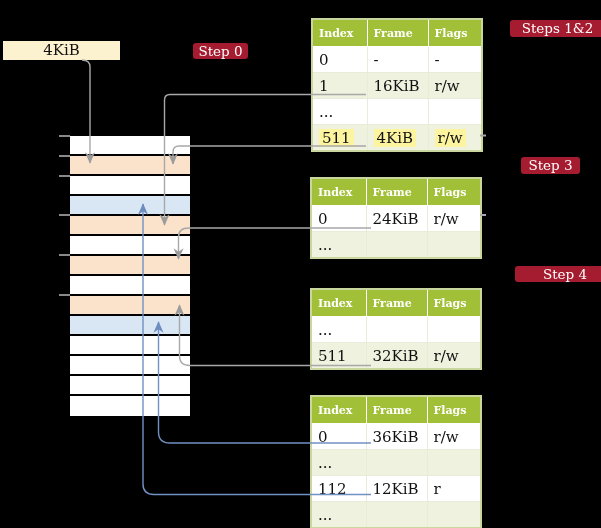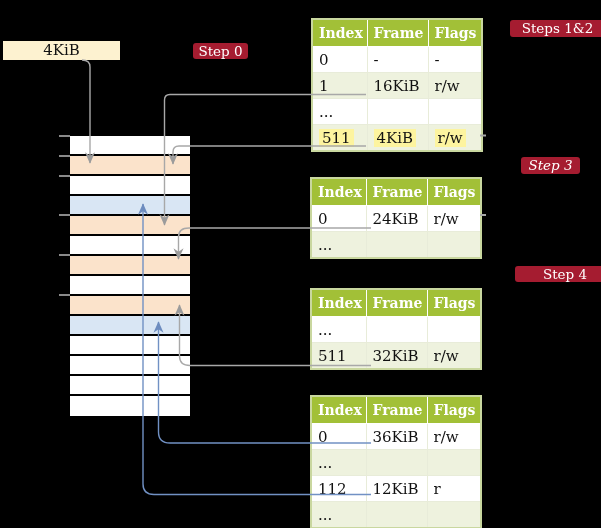--- a/index.html
+++ b/index.html
@@ -9,37 +9,37 @@
   
   .label-box{position:absolute;left:3px;top:41px;width:117px;height:19px;
              background:var(--label-box-cream);color:#111;font-size:15px;
              line-height:19px;text-align:center;}
 
   
   .badge{position:absolute;background:var(--badge-red);color:var(--badge-text);
          font-size:13.5px;text-align:center;border-radius:3px;}
   .badge.b0{left:193px;top:43px;width:55px;height:16px;line-height:16px;}
   .badge.b12{left:510px;top:20px;width:95px;height:17px;line-height:17px;border-top-right-radius:0;border-bottom-right-radius:0;}
-  .badge.b3{left:521px;top:157px;width:59px;height:17px;line-height:17px;font-style:italic;}
+  .badge.b3{left:521px;top:157px;width:59px;height:17px;line-height:17px;}
   .badge.b4{left:515px;top:266px;width:76px;height:16px;line-height:16px;padding-left:12px;}
 
   
   .stack{position:absolute;left:70px;top:136px;width:120px;}
   .frame-row{height:20px;box-sizing:border-box;border-bottom:2px solid #000;}
   .frame-row:last-child{border-bottom:none;}
   .fw{background:var(--frame-white);}
   .fo{background:var(--frame-orange);}
   .fb{background:var(--frame-blue);}
   .tick{position:absolute;left:59px;width:11px;height:2px;background:var(--tick-gray);}
 
   
   table.pt{position:absolute;border-collapse:collapse;border:2px solid var(--table-border-green);
            table-layout:fixed;width:170px;font-size:15px;}
   table.pt th{background:var(--table-header-green);color:#fff;font-weight:bold;
-              border:1px solid #fff;text-align:right;padding:1px 6px;height:24px;font-size:14px;}
+              border:1px solid #fff;text-align:left;padding:1px 6px;height:24px;font-size:11px;}
   table.pt td{border:1px solid #e8ecd9;padding:1px 6px;height:23px;color:#111;
               overflow:hidden;white-space:nowrap;}
   table.pt tbody tr:nth-child(odd) td{background:#fff;}
   table.pt tbody tr:nth-child(even) td{background:var(--table-row-shade);}
   .t1{left:311px;top:18px;}
   .t2{left:310px;top:177px;}
   .t3{left:310px;top:288px;}
   .t4{left:310px;top:395px;}
   .hl{background:var(--highlight-yellow);padding:0 3px;}
 

